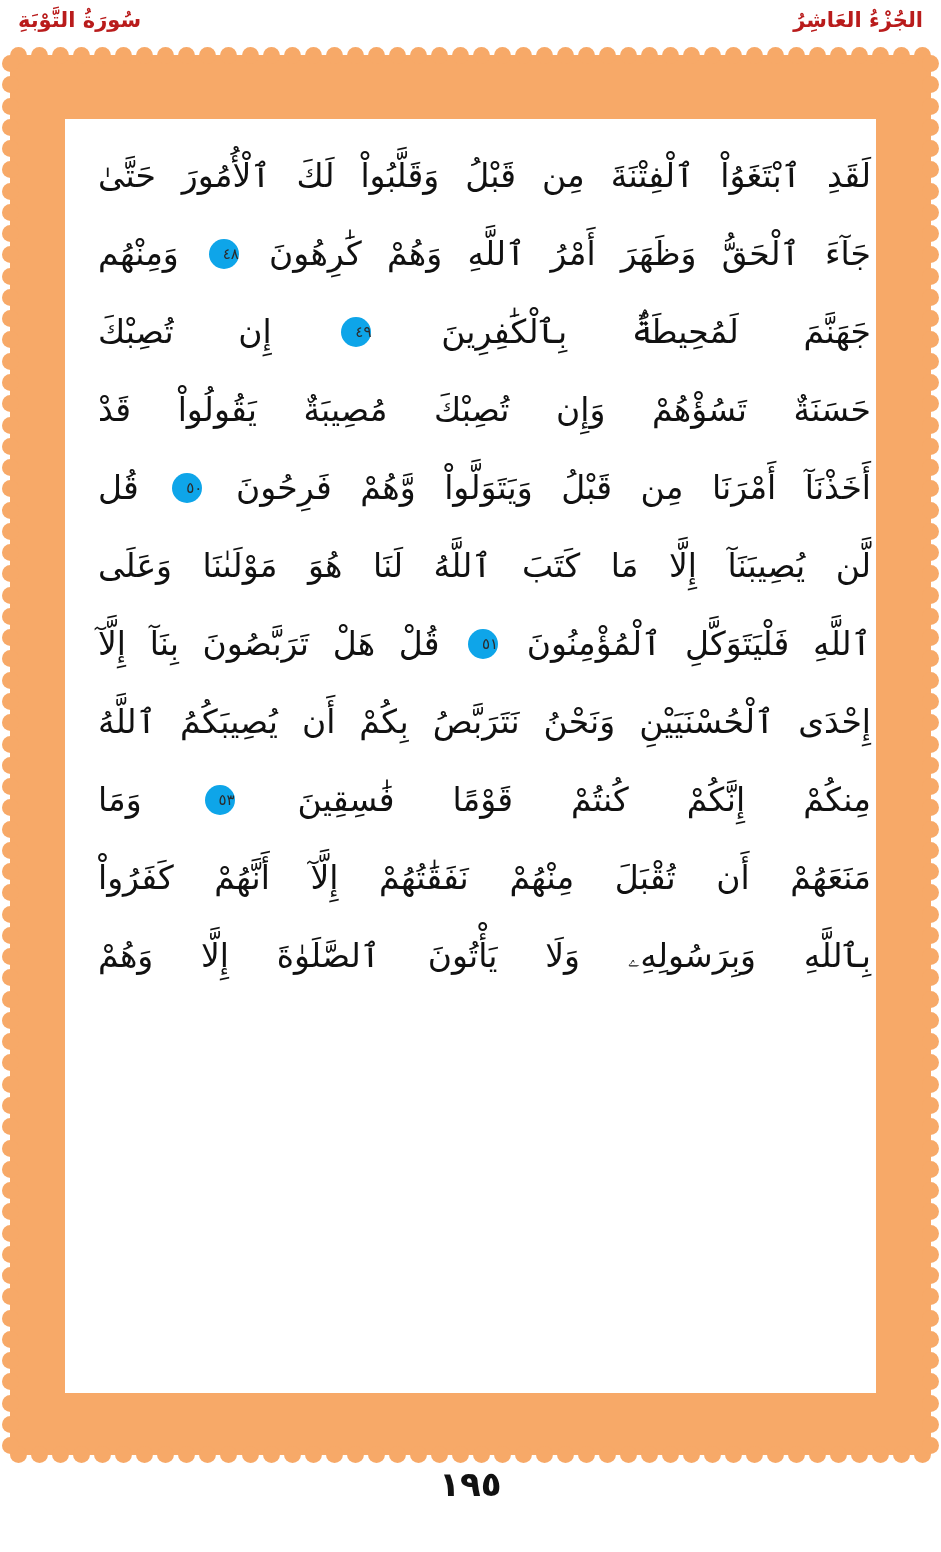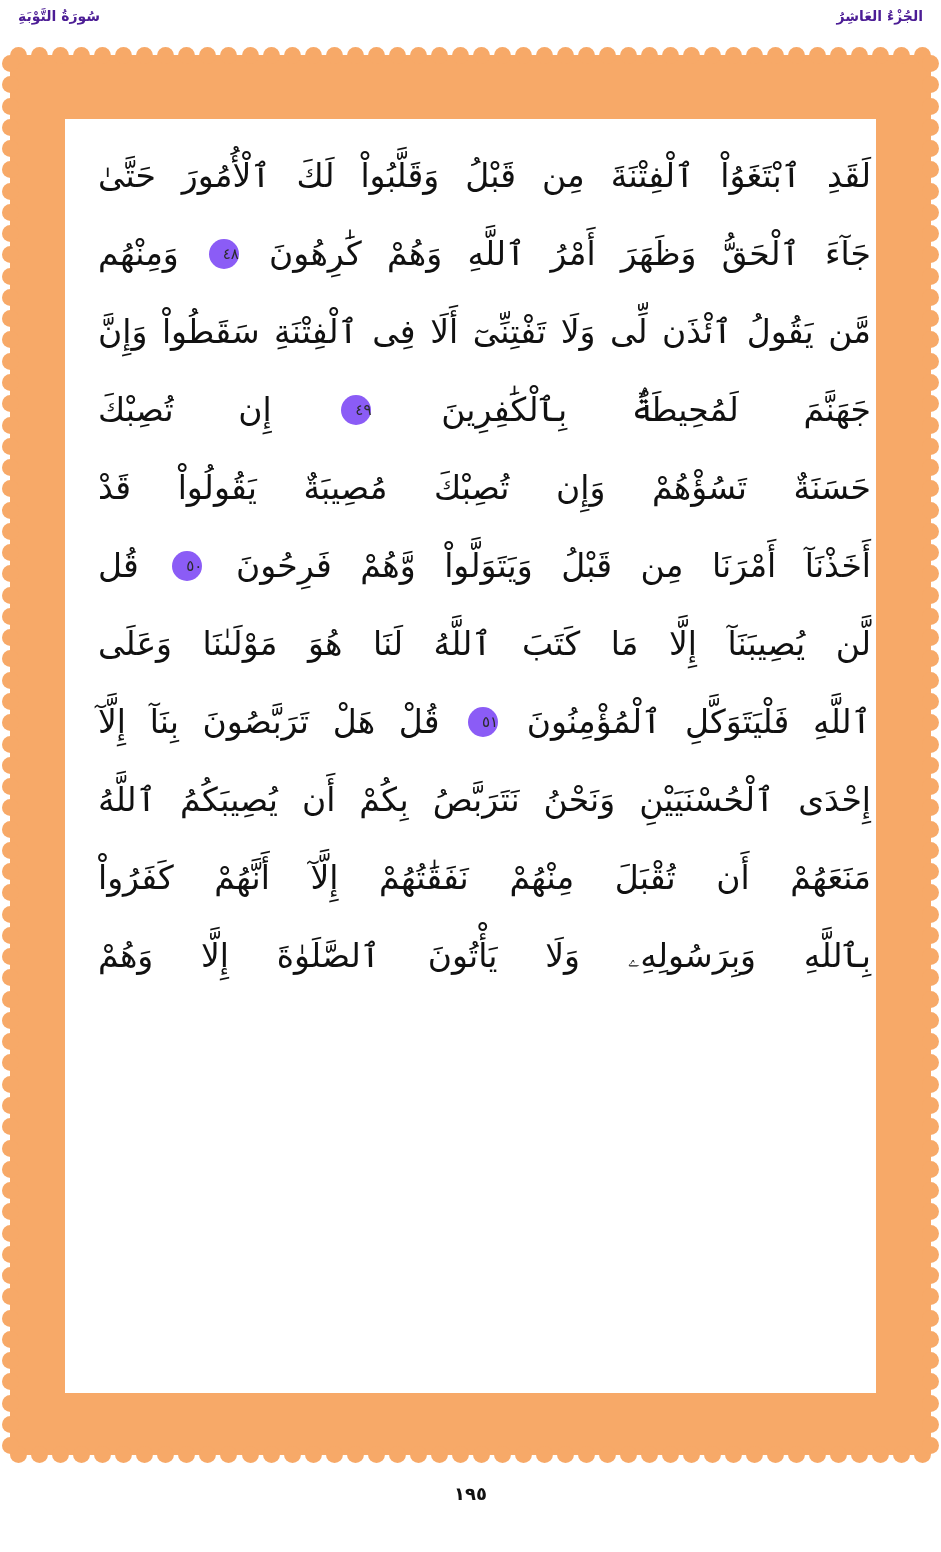--- a/index.html
+++ b/index.html
@@ -25,23 +25,23 @@
     height: 40px;
     display: flex;
     flex-direction: row;
     justify-content: space-between;
     align-items: flex-start;
     padding: 0 18px;
     box-sizing: border-box;
   }
   .header-text {
     font-family: "DejaVu Sans", sans-serif;
-    font-size: 14px;
+    font-size: 21px;
     font-weight: bold;
-    color: #4c1d95;
+    color: #b91c1c;
     letter-spacing: 0px;
     white-space: nowrap;
     direction: rtl;
     text-align: right;
   }
   .header-left  { order: 1; }
   .header-right { order: 2; }
 
   
   .frame-outer {
@@ -118,38 +118,38 @@
     white-space: nowrap;
     text-align: justify;
     text-align-last: justify;
   }
   .aya-mark {
     display: inline-block;
     width: 30px;
     height: 30px;
     line-height: 30px;
     text-align: center;
-    background: #8b5cf6;
+    background: #0ea5e9;
     border-radius: 50%;
     color: #2b2b2b;
     font-size: 15px;
     font-family: "DejaVu Sans", sans-serif;
     vertical-align: 6px;
     margin: 0 5px;
   }
 
   
   .page-number {
     position: absolute;
     bottom: 48px;
     left: 0;
     right: 0;
     text-align: center;
     font-family: "DejaVu Sans", sans-serif;
-    font-size: 18px;
+    font-size: 34px;
     font-weight: bold;
     color: #111111;
     direction: rtl;
   }
 </style>
 </head>
 <body>
 
 <div class="page-header">
   <div class="header-text header-left">الجُزْءُ العَاشِرُ</div>
@@ -385,25 +385,25 @@
       <span class="bump"></span>
       <span class="bump"></span>
     </div>
 
   <div class="frame-inner-line"></div>
   <div class="frame-inner-white"></div>
 
   <div class="quran-body" id="quran-body">
       <div class="aya-line"><span>لَقَدِ ٱبْتَغَوُاْ ٱلْفِتْنَةَ مِن قَبْلُ وَقَلَّبُواْ لَكَ ٱلْأُمُورَ حَتَّىٰ</span></div>
       <div class="aya-line"><span>جَآءَ ٱلْحَقُّ وَظَهَرَ أَمْرُ ٱللَّهِ وَهُمْ كَٰرِهُونَ </span><span class="aya-mark">٤٨</span><span> وَمِنْهُم</span></div>
-      <div class="aya-line"><span>مَّن يَقُولُ ٱئْذَن لِّى وَلَا تَفْتِنِّىٓ أَلَا فِى ٱلْفِتْنَةِ سَقَطُواْ وَإِنَّ</span></div>
       <div class="aya-line"><span>جَهَنَّمَ لَمُحِيطَةٌۢ بِٱلْكَٰفِرِينَ </span><span class="aya-mark">٤٩</span><span> إِن تُصِبْكَ</span></div>
       <div class="aya-line"><span>حَسَنَةٌ تَسُؤْهُمْ وَإِن تُصِبْكَ مُصِيبَةٌ يَقُولُواْ قَدْ</span></div>
       <div class="aya-line"><span>أَخَذْنَآ أَمْرَنَا مِن قَبْلُ وَيَتَوَلَّواْ وَّهُمْ فَرِحُونَ </span><span class="aya-mark">٥٠</span><span> قُل</span></div>
       <div class="aya-line"><span>لَّن يُصِيبَنَآ إِلَّا مَا كَتَبَ ٱللَّهُ لَنَا هُوَ مَوْلَىٰنَا وَعَلَى</span></div>
       <div class="aya-line"><span>ٱللَّهِ فَلْيَتَوَكَّلِ ٱلْمُؤْمِنُونَ </span><span class="aya-mark">٥١</span><span> قُلْ هَلْ تَرَبَّصُونَ بِنَآ إِلَّآ</span></div>
       <div class="aya-line"><span>إِحْدَى ٱلْحُسْنَيَيْنِ وَنَحْنُ نَتَرَبَّصُ بِكُمْ أَن يُصِيبَكُمُ ٱللَّهُ</span></div>
+      <div class="aya-line"><span>مِنكُمْ إِنَّكُمْ كُنتُمْ قَوْمًا فَٰسِقِينَ </span><span class="aya-mark">٥٣</span><span> وَمَا</span></div>
       <div class="aya-line"><span>مَنَعَهُمْ أَن تُقْبَلَ مِنْهُمْ نَفَقَٰتُهُمْ إِلَّآ أَنَّهُمْ كَفَرُواْ</span></div>
       <div class="aya-line"><span>بِٱللَّهِ وَبِرَسُولِهِۦ وَلَا يَأْتُونَ ٱلصَّلَوٰةَ إِلَّا وَهُمْ</span></div>
     </div>
 </div>
 
 <div class="page-number">١٩٥</div>
 
 </body></html>

